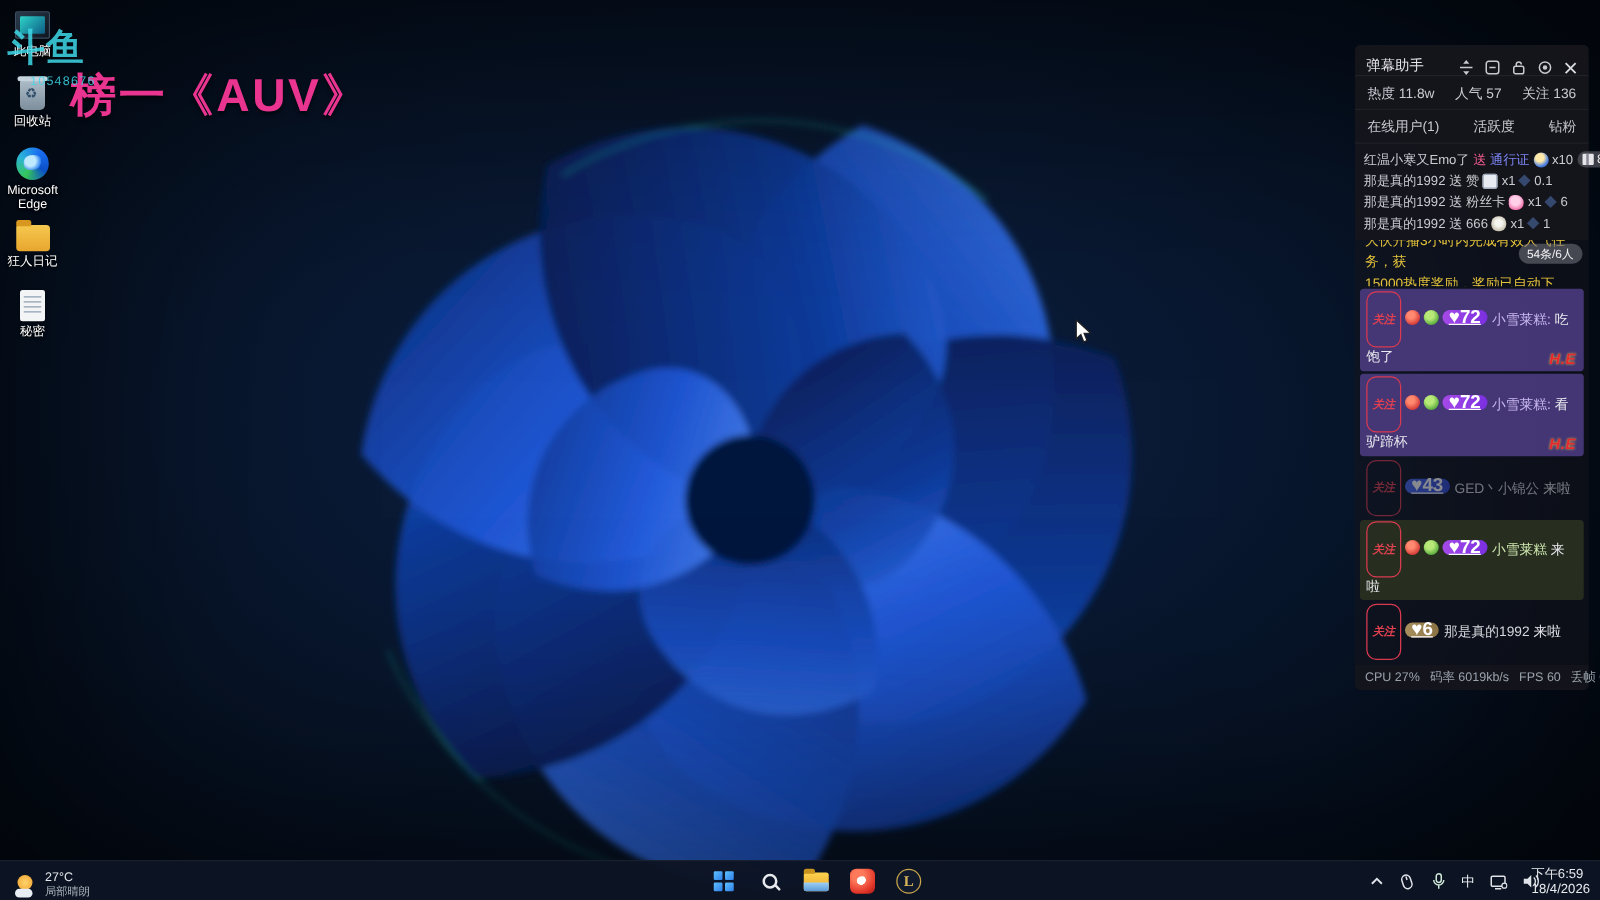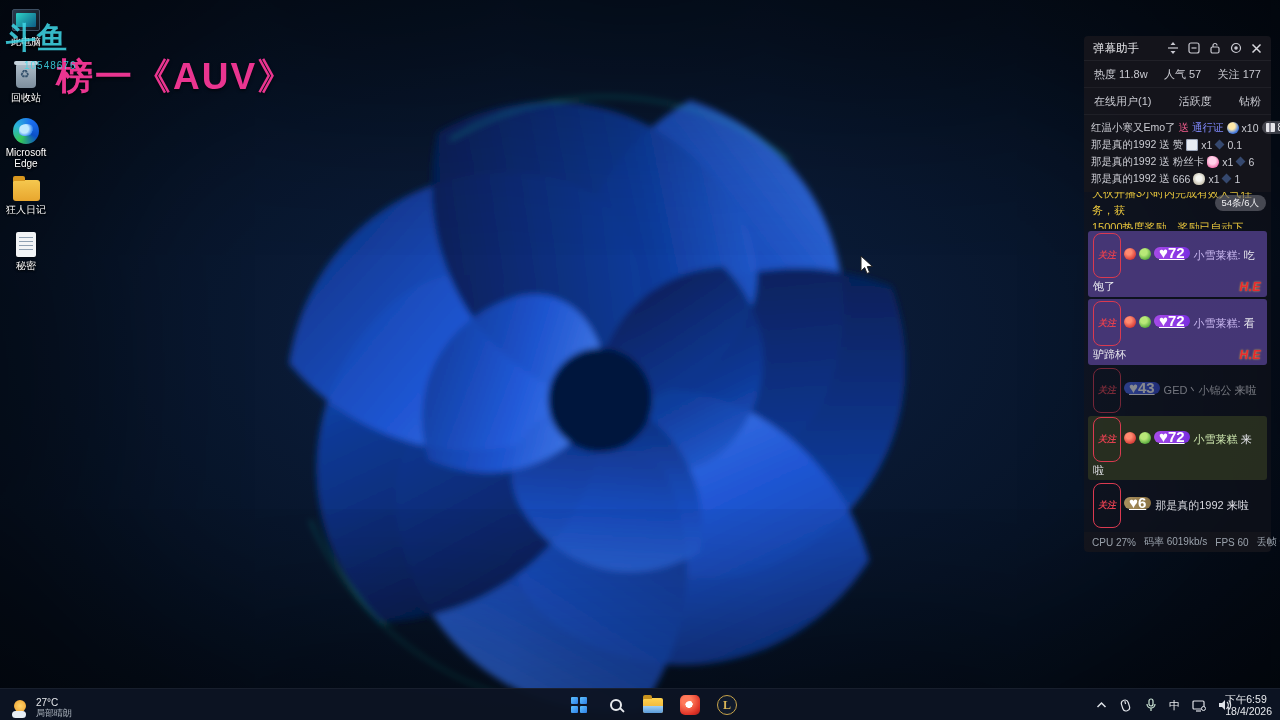--- a/index.html
+++ b/index.html
@@ -36,21 +36,21 @@
     background:radial-gradient(circle at 35% 40%, #bfe9ff 0 35%, #2a7ef0 70%, transparent 72%); border-radius:50% 50% 60% 40%; }
   .ic-folder { width:27px; height:21px; position:relative; background:linear-gradient(#f5c84f,#e8a62e); border-radius:2px 3px 3px 3px; margin-top:4px; }
   .ic-folder::before { content:""; position:absolute; left:0; top:-4px; width:12px; height:5px; background:#d8971f; border-radius:2px 2px 0 0; }
   .ic-doc { width:20px; height:25px; background:#f2f4f6; border-radius:2px; position:relative; box-shadow:0 1px 2px rgba(0,0,0,.5); }
   .ic-doc::before { content:""; position:absolute; left:3px; top:5px; width:14px; height:1.5px; background:#8ea0b2;
     box-shadow:0 4px 0 #8ea0b2, 0 8px 0 #8ea0b2, 0 12px 0 #8ea0b2; }
 
   
   .panel { position:absolute; left:1084px; top:36px; width:187px; color:#cfd0d6; font-size:11px; }
   .panel-top { background:rgba(22,22,28,.93); border-radius:4px 4px 0 0; }
-  .panel-head { display:flex; align-items:center; height:25px; padding:0 9px; border-bottom:1px solid rgba(255,255,255,.06); }
+  .panel-head { display:flex; align-items:flex-end; height:25px; padding:0 9px; border-bottom:1px solid rgba(255,255,255,.06); }
   .panel-title { font-size:11.5px; color:#e4e4e8; flex:1; }
   .phead-icons { display:flex; gap:9px; align-items:center; }
   .phead-icons svg { display:block; }
   .stat-row { display:flex; height:27px; align-items:center; padding:0 10px; justify-content:space-between; border-bottom:1px solid rgba(255,255,255,.05); color:#c9cad1; }
   .gift-list { padding:4px 0 5px 0; }
   .gift-row { position:relative; display:flex; align-items:center; gap:3px; height:17px; padding:0 7px; white-space:nowrap; color:#cbccd3; font-size:10.5px; }
   .g-send { color:#f25d8e; }
   .g-name-hl { color:#7d86f5; }
   .g-ic { width:12px; height:12px; border-radius:50%; display:inline-block; flex:0 0 auto; }
   .g-ic-pass { background:radial-gradient(circle at 40% 35%, #ffe9a8 0 30%, #4a7de0 65%, #20407e); }
@@ -273,21 +273,21 @@
           <span>
               <svg width="11" height="11" viewBox="0 0 11 11">
                 <path d="M1.5 1.5 L9.5 9.5 M9.5 1.5 L1.5 9.5" stroke="#d8d8de" stroke-width="1.5"></path>
               </svg>
             </span>
         </span>
       </div>
       <div class="stat-row">
         <span>热度 11.8w</span>
         <span>人气 57</span>
-        <span>关注 177</span>
+        <span>关注 136</span>
       </div>
       <div class="stat-row">
         <span>在线用户(1)</span>
         <span>活跃度</span>
         <span>钻粉</span>
       </div>
       <div class="gift-list">
         <div class="gift-row">
           <span>红温小寒又Emo了</span>
           <span class="g-send">送</span>

